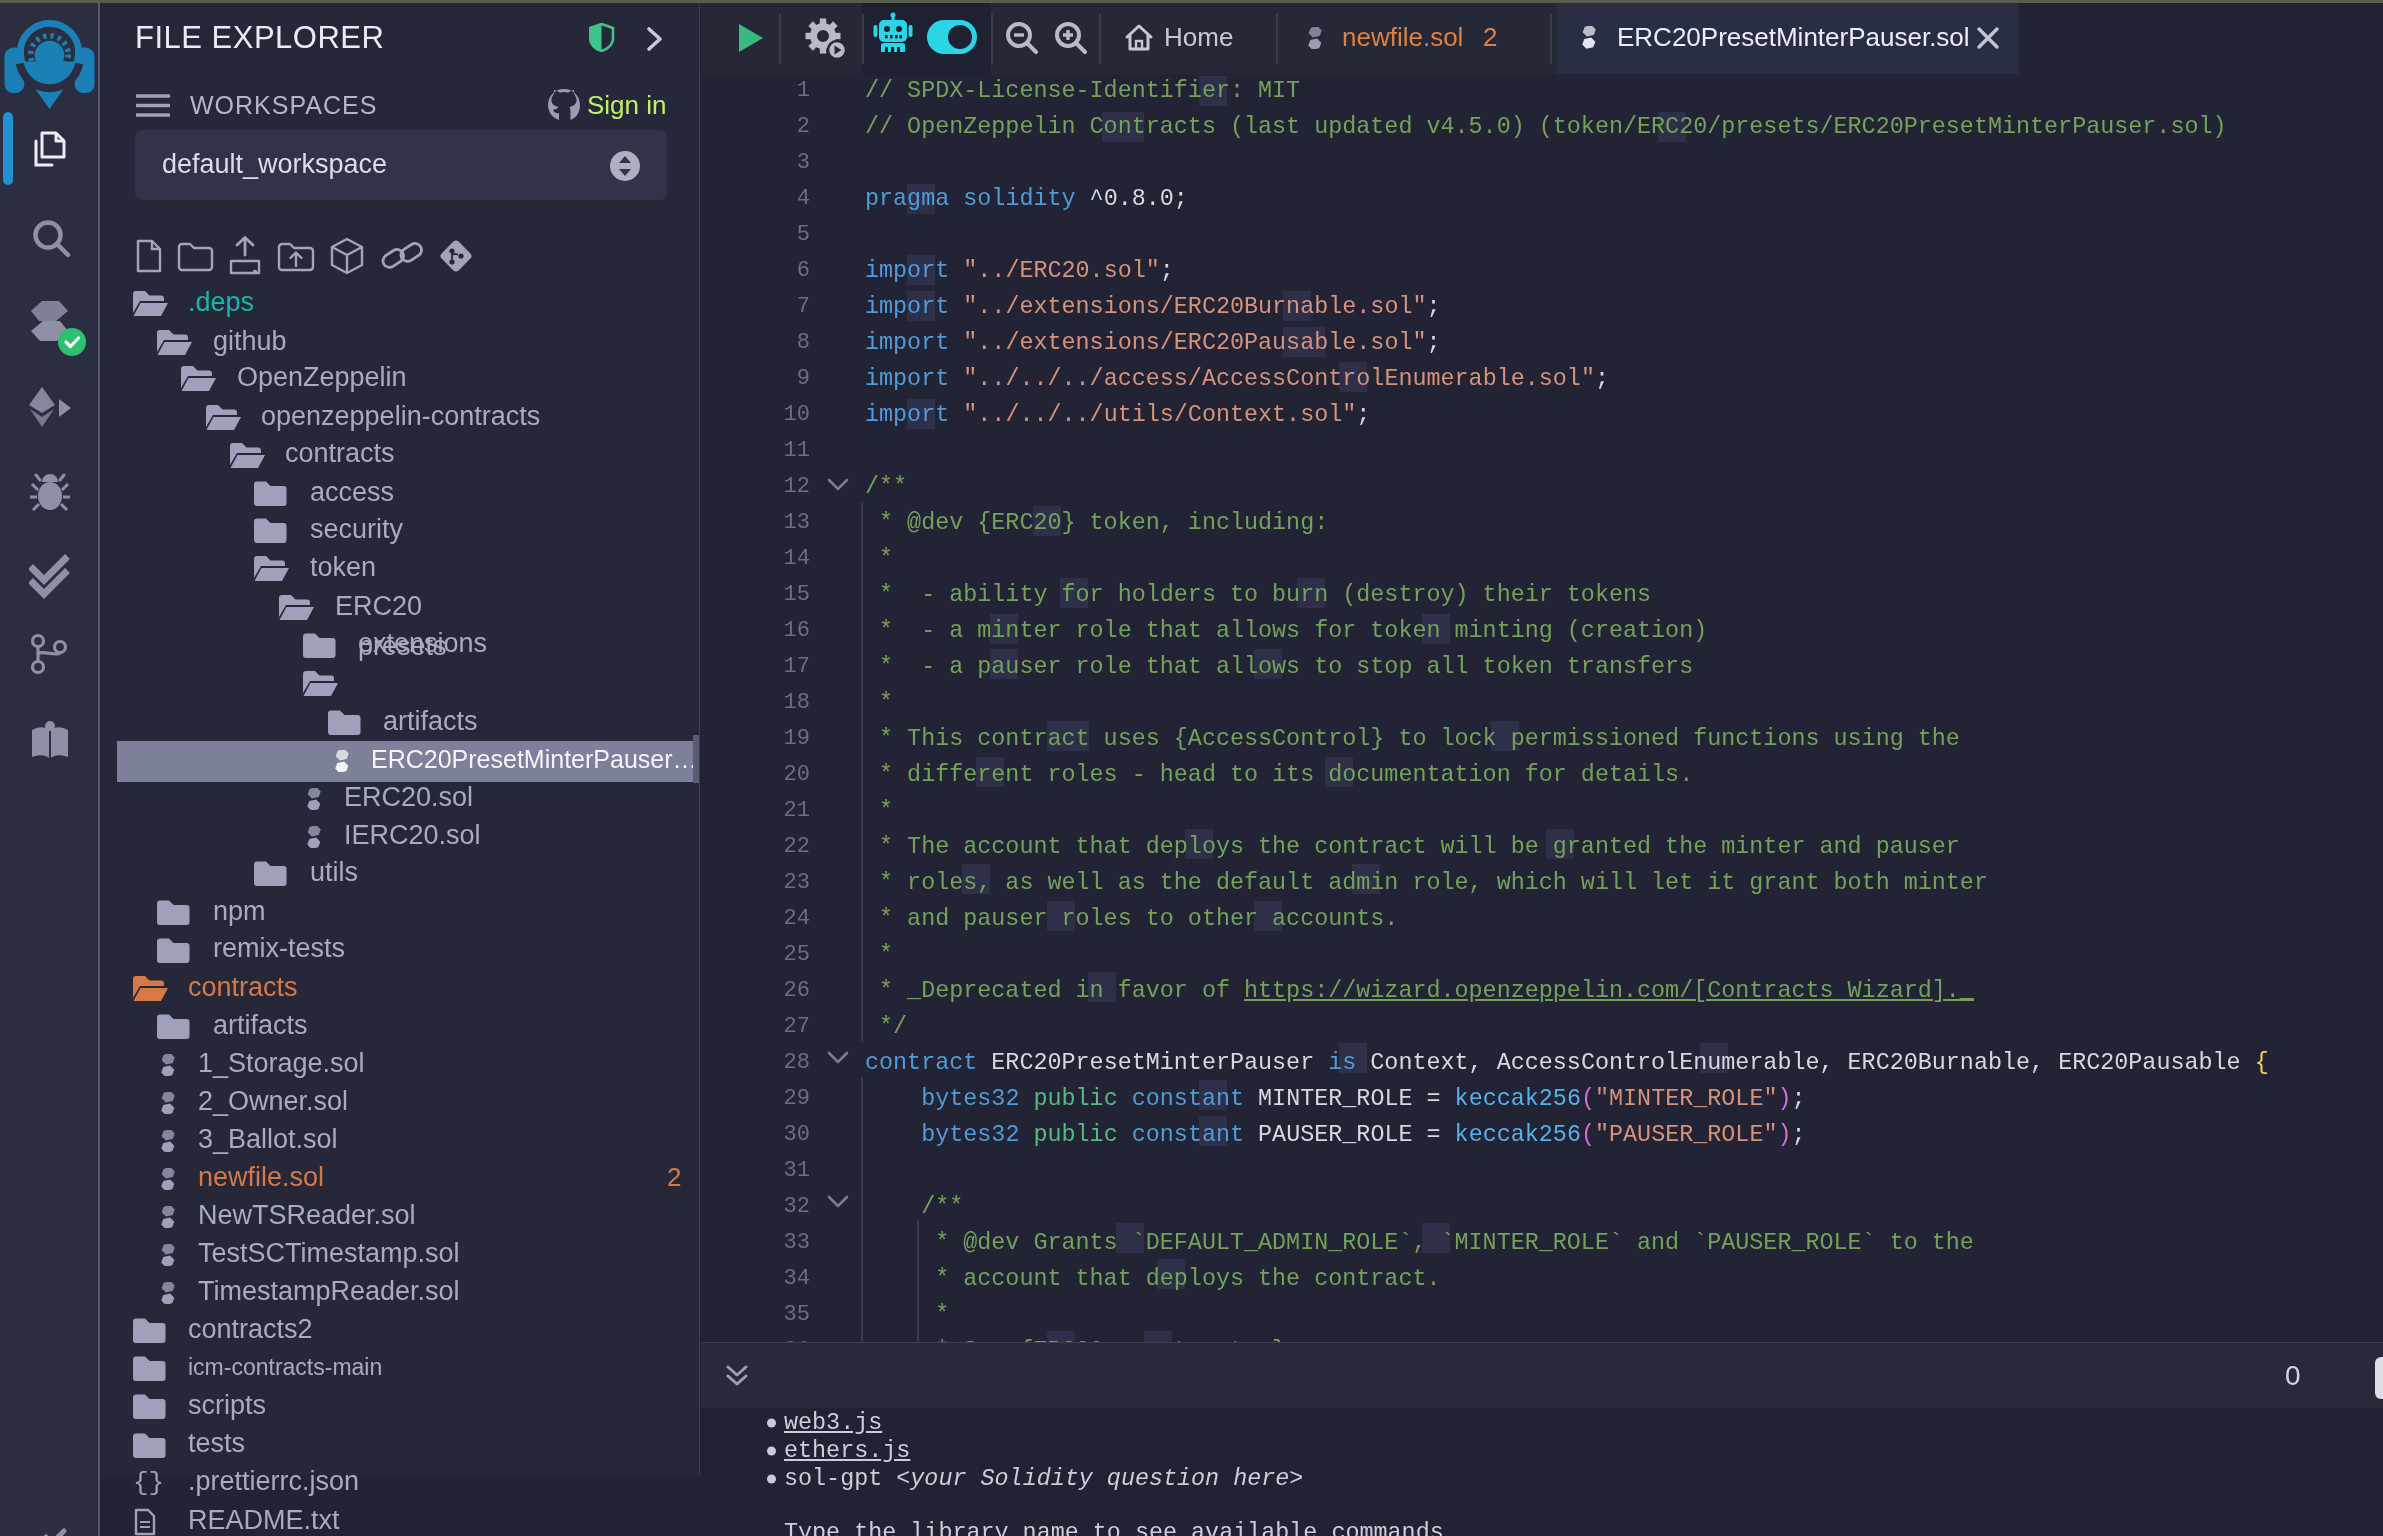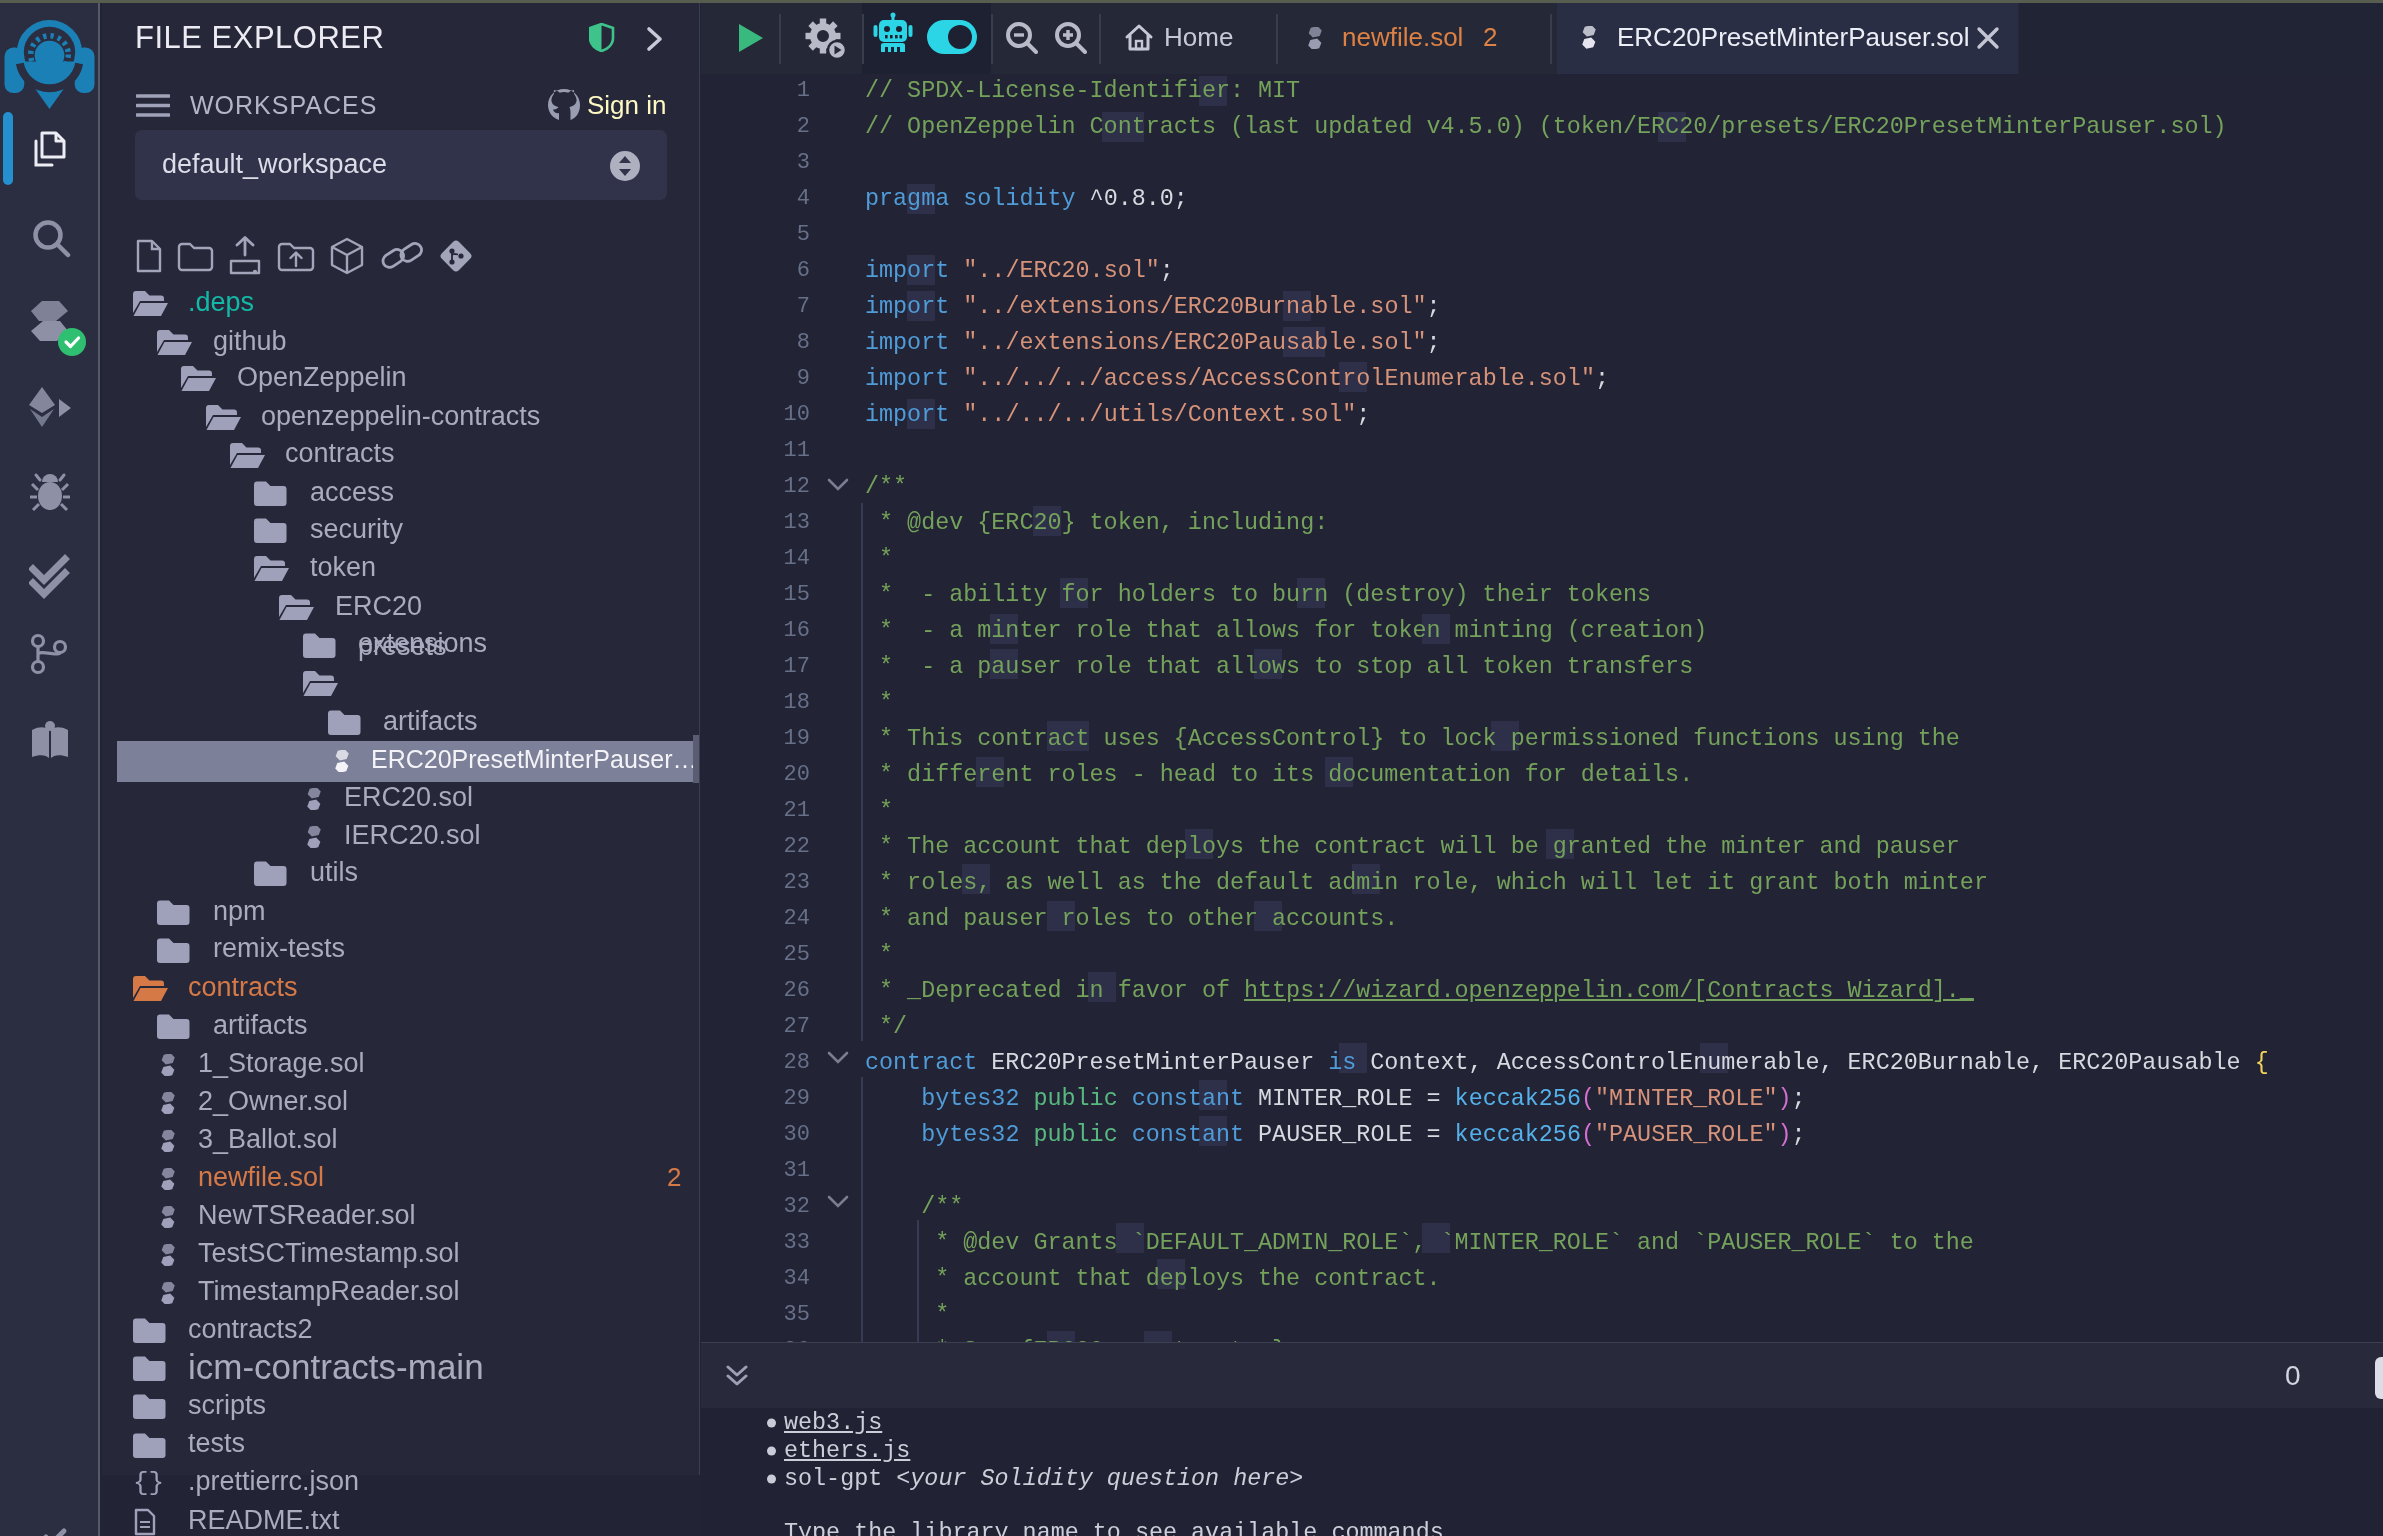--- a/index.html
+++ b/index.html
@@ -85,21 +85,21 @@
     <svg class="abs" style="left:543px;top:26px" width="20" height="26" viewBox="0 0 20 26" fill="none">
       <path d="M4 3 L15 13 L4 23" stroke="#c9cad7" stroke-width="3.6" stroke-linecap="round" stroke-linejoin="round"></path>
     </svg>
     <svg class="abs" style="left:34px;top:93px" width="34" height="26" viewBox="0 0 34 26" fill="none">
       <path d="M1 3 H33 M1 12.5 H33 M1 22 H33" stroke="#9fa2b8" stroke-width="3.6" stroke-linecap="round"></path>
     </svg>
     <div class="abs" style="left:88px;top:91px;font-size:25px;color:#b4b6c8;letter-spacing:1px">WORKSPACES</div>
     <svg class="abs" style="left:444px;top:87px" width="36" height="36" viewBox="0 0 36 36" fill="none">
       <path d="M18 2 C9 2 2 9 2 18 C2 25 6.5 31 13 33 C13 30 13 28 13 26 C9 27 7.5 24 7 22.5 C10 23 12 21 12.5 20 C7 19 5 15.5 5.5 12 C6 9 8 7 8 7 C7.5 5 8 3.5 8.2 3 C11 3.3 13 5 13.7 5.7 C15 5.2 16.5 5 18 5 C19.5 5 21 5.2 22.3 5.7 C23 5 25 3.3 27.8 3 C28 3.5 28.5 5 28 7 C28 7 30 9 30.5 12 C31 15.5 29 19 23.5 20 C24 21 24.5 23 24.5 25 V33 C30.5 31 34 25 34 18 C34 9 27 2 18 2 Z" fill="#9a9db2"></path>
     </svg>
-    <div class="abs" style="left:485px;top:90px;font-size:26px;color:#fef9c3">Sign in</div>
+    <div class="abs" style="left:485px;top:90px;font-size:26px;color:#bef264">Sign in</div>
     <div class="abs" style="left:33px;top:130px;width:532px;height:70px;background:#31334a;border-radius:7px"></div>
     <div class="abs" style="left:60px;top:149px;font-size:27px;color:#dcdde8">default_workspace</div>
     <div class="abs" style="left:508px;top:151px;width:30px;height:30px;background:#aeb0c0;border-radius:50%"></div>
     <svg class="abs" style="left:515px;top:155px" width="16" height="22" viewBox="0 0 16 22" fill="none">
       <path d="M8 1 L14 8 H2 Z" fill="#31334a"></path>
       <path d="M8 21 L2 14 H14 Z" fill="#31334a"></path>
     </svg>
     <svg class="abs" style="left:34px;top:239px" width="26" height="34" viewBox="0 0 26 34" fill="none">
       <path d="M2 2 H16 L24 10 V32 H2 Z" stroke="#a2a4ba" stroke-width="2.4" stroke-linejoin="round"></path>
       <path d="M16 2 V10 H24" stroke="#a2a4ba" stroke-width="2.4"></path>
@@ -280,21 +280,21 @@
       </g>
     </svg>
     <div class="abs" style="left:96px;top:1293px;transform:translateY(-54%);color:#a9abbf;white-space:nowrap;font-size:27px;">TimestampReader.sol</div>
     <svg class="abs" style="left:30px;top:1316px" width="34" height="28" viewBox="0 0 34 28" fill="none">
       <path d="M1 5.5 a3 3 0 0 1 3-3 h9 l4.5 4.5 h13 a3 3 0 0 1 3 3 V24 a3 3 0 0 1-3 3 H4 a3 3 0 0 1-3-3 Z" fill="#9fa1bb"></path>
     </svg>
     <div class="abs" style="left:86px;top:1331px;transform:translateY(-54%);color:#a9abbf;white-space:nowrap;font-size:27px;">contracts2</div>
     <svg class="abs" style="left:30px;top:1354px" width="34" height="28" viewBox="0 0 34 28" fill="none">
       <path d="M1 5.5 a3 3 0 0 1 3-3 h9 l4.5 4.5 h13 a3 3 0 0 1 3 3 V24 a3 3 0 0 1-3 3 H4 a3 3 0 0 1-3-3 Z" fill="#9fa1bb"></path>
     </svg>
-    <div class="abs" style="left:86px;top:1369px;transform:translateY(-54%);color:#a9abbf;white-space:nowrap;font-size:35px;">icm-contracts-main</div>
+    <div class="abs" style="left:86px;top:1369px;transform:translateY(-54%);color:#a9abbf;white-space:nowrap;font-size:23px;">icm-contracts-main</div>
     <svg class="abs" style="left:30px;top:1392px" width="34" height="28" viewBox="0 0 34 28" fill="none">
       <path d="M1 5.5 a3 3 0 0 1 3-3 h9 l4.5 4.5 h13 a3 3 0 0 1 3 3 V24 a3 3 0 0 1-3 3 H4 a3 3 0 0 1-3-3 Z" fill="#9fa1bb"></path>
     </svg>
     <div class="abs" style="left:86px;top:1407px;transform:translateY(-54%);color:#a9abbf;white-space:nowrap;font-size:27px;">scripts</div>
     <svg class="abs" style="left:30px;top:1431px" width="34" height="28" viewBox="0 0 34 28" fill="none">
       <path d="M1 5.5 a3 3 0 0 1 3-3 h9 l4.5 4.5 h13 a3 3 0 0 1 3 3 V24 a3 3 0 0 1-3 3 H4 a3 3 0 0 1-3-3 Z" fill="#9fa1bb"></path>
     </svg>
     <div class="abs" style="left:86px;top:1445px;transform:translateY(-54%);color:#a9abbf;white-space:nowrap;font-size:27px;">tests</div>
     <svg class="abs" style="left:30px;top:1468px" width="34" height="28" viewBox="0 0 34 28" fill="none">
       <text x="1" y="22" font-family="Liberation Mono,monospace" font-size="26" fill="#9fa1bb">{}</text>

